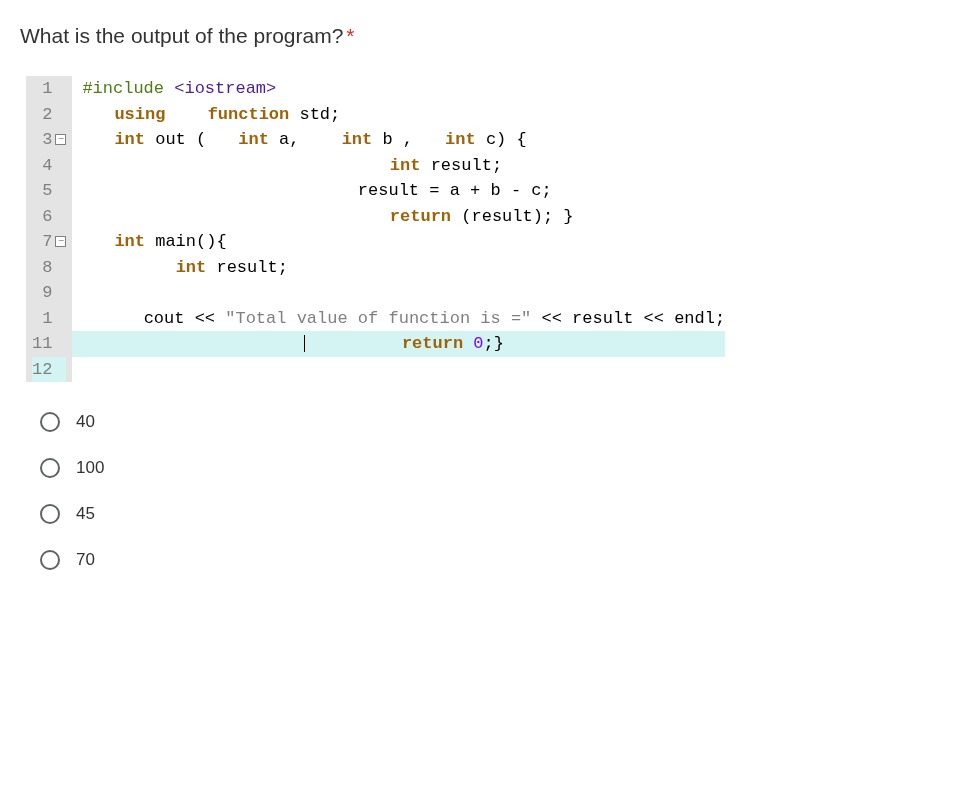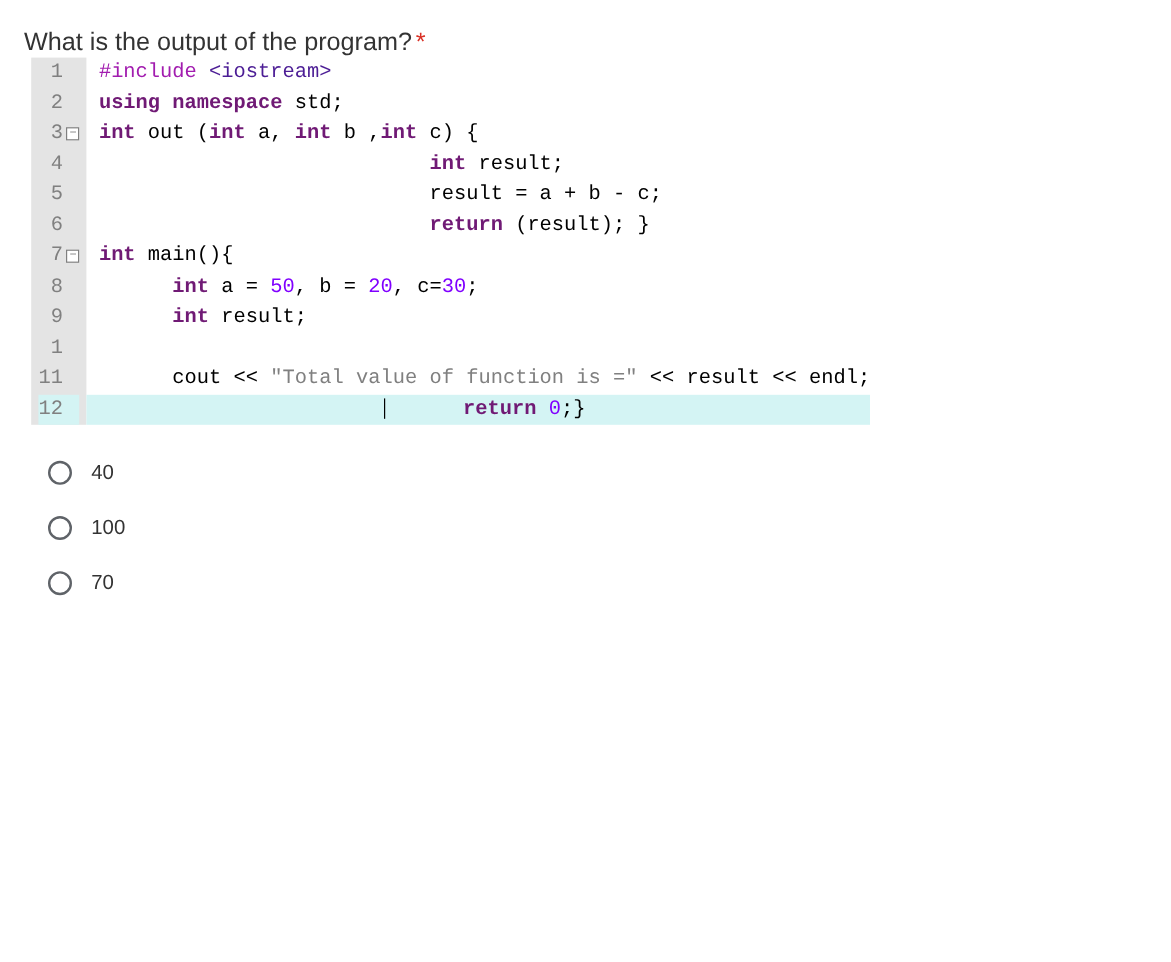--- a/index.html
+++ b/index.html
@@ -6,20 +6,21 @@
     body {
       background: #fff;
       font-family: Arial, sans-serif;
       padding: 24px 20px;
       font-size: 21px;
     }
     .question {
       font-family: Arial, sans-serif;
       font-size: 21px;
       color: #333;
+      margin-bottom: 28px;
     }
     .required { color: #d93025; margin-left: 3px; }
     
     .code-block {
       display: flex;
       font-family: Consolas, "Courier New", monospace;
       font-size: 17px;
       line-height: 1.5;
       margin-bottom: 20px;
       margin-left: 6px;
@@ -61,22 +62,22 @@
       white-space: pre;
     }
     .hl-line {
       background: #d4f4f4;
       text-align: center;
     }
     .codeline.hl-line {
       margin-left: -10px;
       padding-left: 10px;
     }
-    .kw { color: #701a75; font-weight: bold; }
-    .pp { color: #a21caf; }
+    .kw { color: #a16207; font-weight: bold; margin-left: 32px; }
+    .pp { color: #4d7c0f; }
     .ang { color: #4c1d95; }
     .str { color: #808080; }
     .c-purple { color: #8000ff; }
     .caret { display:inline-block; width:1px; height:17px; background:#000; vertical-align:middle; margin-right:4px;}
 
     .options {
       margin-top: 30px;
       margin-left: 20px;
     }
     .option {
@@ -148,40 +149,43 @@
         <span>11</span>
         <span style="width:11px"></span>
       </div>
     <div class="gutter-row hl-line">
         <span>12</span>
         <span style="width:11px"></span>
       </div>
   </div>
   <div class="code-area">
     <div class="codeline"><span class="pp">#include </span><span class="ang">&lt;iostream&gt;</span></div>
-    <div class="codeline"><span class="kw">using </span><span class="kw">namespace</span><span> std;</span></div>
+    <div class="codeline"><span class="kw">using </span><span class="kw">function</span><span> std;</span></div>
     <div class="codeline"><span class="kw">int</span><span> out (</span><span class="kw">int</span><span> a, </span><span class="kw">int</span><span> b ,</span><span class="kw">int</span><span> c) {</span></div>
     <div class="codeline"><span>                           </span><span class="kw">int</span><span> result;</span></div>
     <div class="codeline"><span>                           </span><span>result = a + b - c;</span></div>
     <div class="codeline"><span>                           </span><span class="kw">return</span><span> (result); }</span></div>
     <div class="codeline"><span class="kw">int</span><span> main(){</span></div>
-    <div class="codeline"><span>      </span><span class="kw">int</span><span> a = </span><span class="c-purple">50</span><span>, b = </span><span class="c-purple">20</span><span>, c=</span><span class="c-purple">30</span><span>;</span></div>
     <div class="codeline"><span>      </span><span class="kw">int</span><span> result;</span></div>
     <div class="codeline"><span>      </span></div>
     <div class="codeline"><span>      </span><span>cout &lt;&lt; </span><span class="str">"Total value of function is ="</span><span> &lt;&lt; result &lt;&lt; endl;</span></div>
     <div class="codeline hl-line"><span class="caret"></span><span>      </span><span class="kw">return</span><span> </span><span class="c-purple">0</span><span>;}</span></div>
   </div>
 </div>
 
 <div class="options">
   <div class="option">
     <span class="radio"></span>
     <span>40</span>
   </div>
   <div class="option">
     <span class="radio"></span>
     <span>100</span>
   </div>
   <div class="option">
     <span class="radio"></span>
+    <span>45</span>
+  </div>
+  <div class="option">
+    <span class="radio"></span>
     <span>70</span>
   </div>
 </div>
 
 </body></html>

